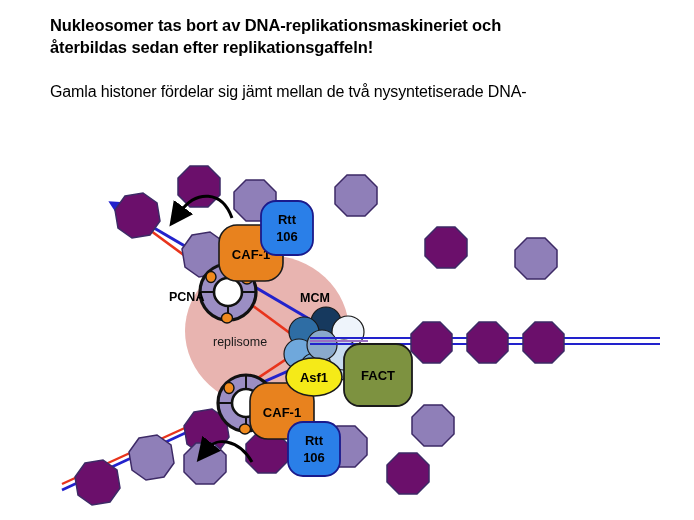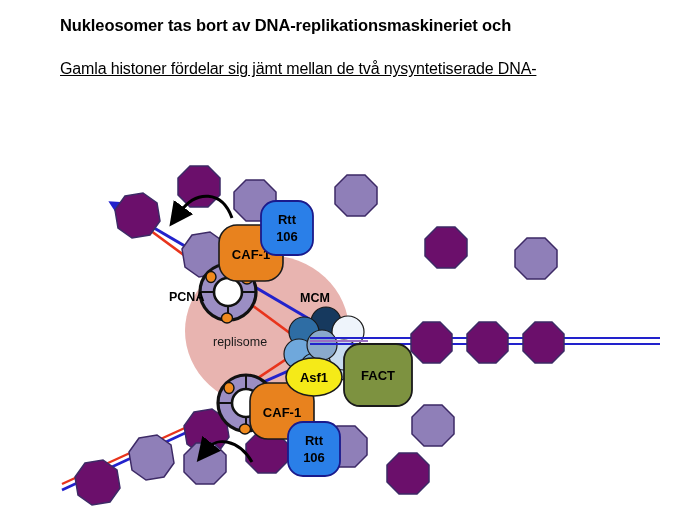--- a/index.html
+++ b/index.html
@@ -12,40 +12,39 @@
     height: 520px;
     position: relative;
     overflow: hidden;
     font-family: "Liberation Sans", sans-serif;
     color: #000000;
   }
 
   
   #text-block {
     position: absolute;
-    left: 60px;
+    left: 50px;
     top: 14px;
     width: 610px;
   }
   .heading {
     font-size: 16.5px;
     font-weight: bold;
     line-height: 1.35;
     margin: 0;
     letter-spacing: -0.1px;
   }
   .heading-line { display: block; }
   .subtext {
     font-size: 16px;
     font-weight: normal;
     line-height: 1.35;
     margin: 0;
     padding-top: 22px;
     letter-spacing: -0.15px;
-    text-decoration: underline;
   }
   .subtext-line { display: block; }
 
   
   #figure {
     position: absolute;
     left: 0;
     top: 150px;
     width: 694px;
     height: 370px;
@@ -65,20 +64,21 @@
     font-size: 12.5px;
     fill: #1a1a1a;
   }
 </style>
 </head>
 <body>
 
 <div id="text-block">
   <p class="heading">
     <span class="heading-line">Nukleosomer tas bort av DNA-replikationsmaskineriet och</span>
+    <span class="heading-line">återbildas sedan efter replikationsgaffeln!</span>
   </p>
   <p class="subtext">
     <span class="subtext-line">Gamla histoner fördelar sig jämt mellan de två nysyntetiserade DNA-</span>
   </p>
 </div>
 
 <div id="figure">
 <svg width="694" height="370" viewBox="0 0 694 370" xmlns="http://www.w3.org/2000/svg">
 
   <defs>

